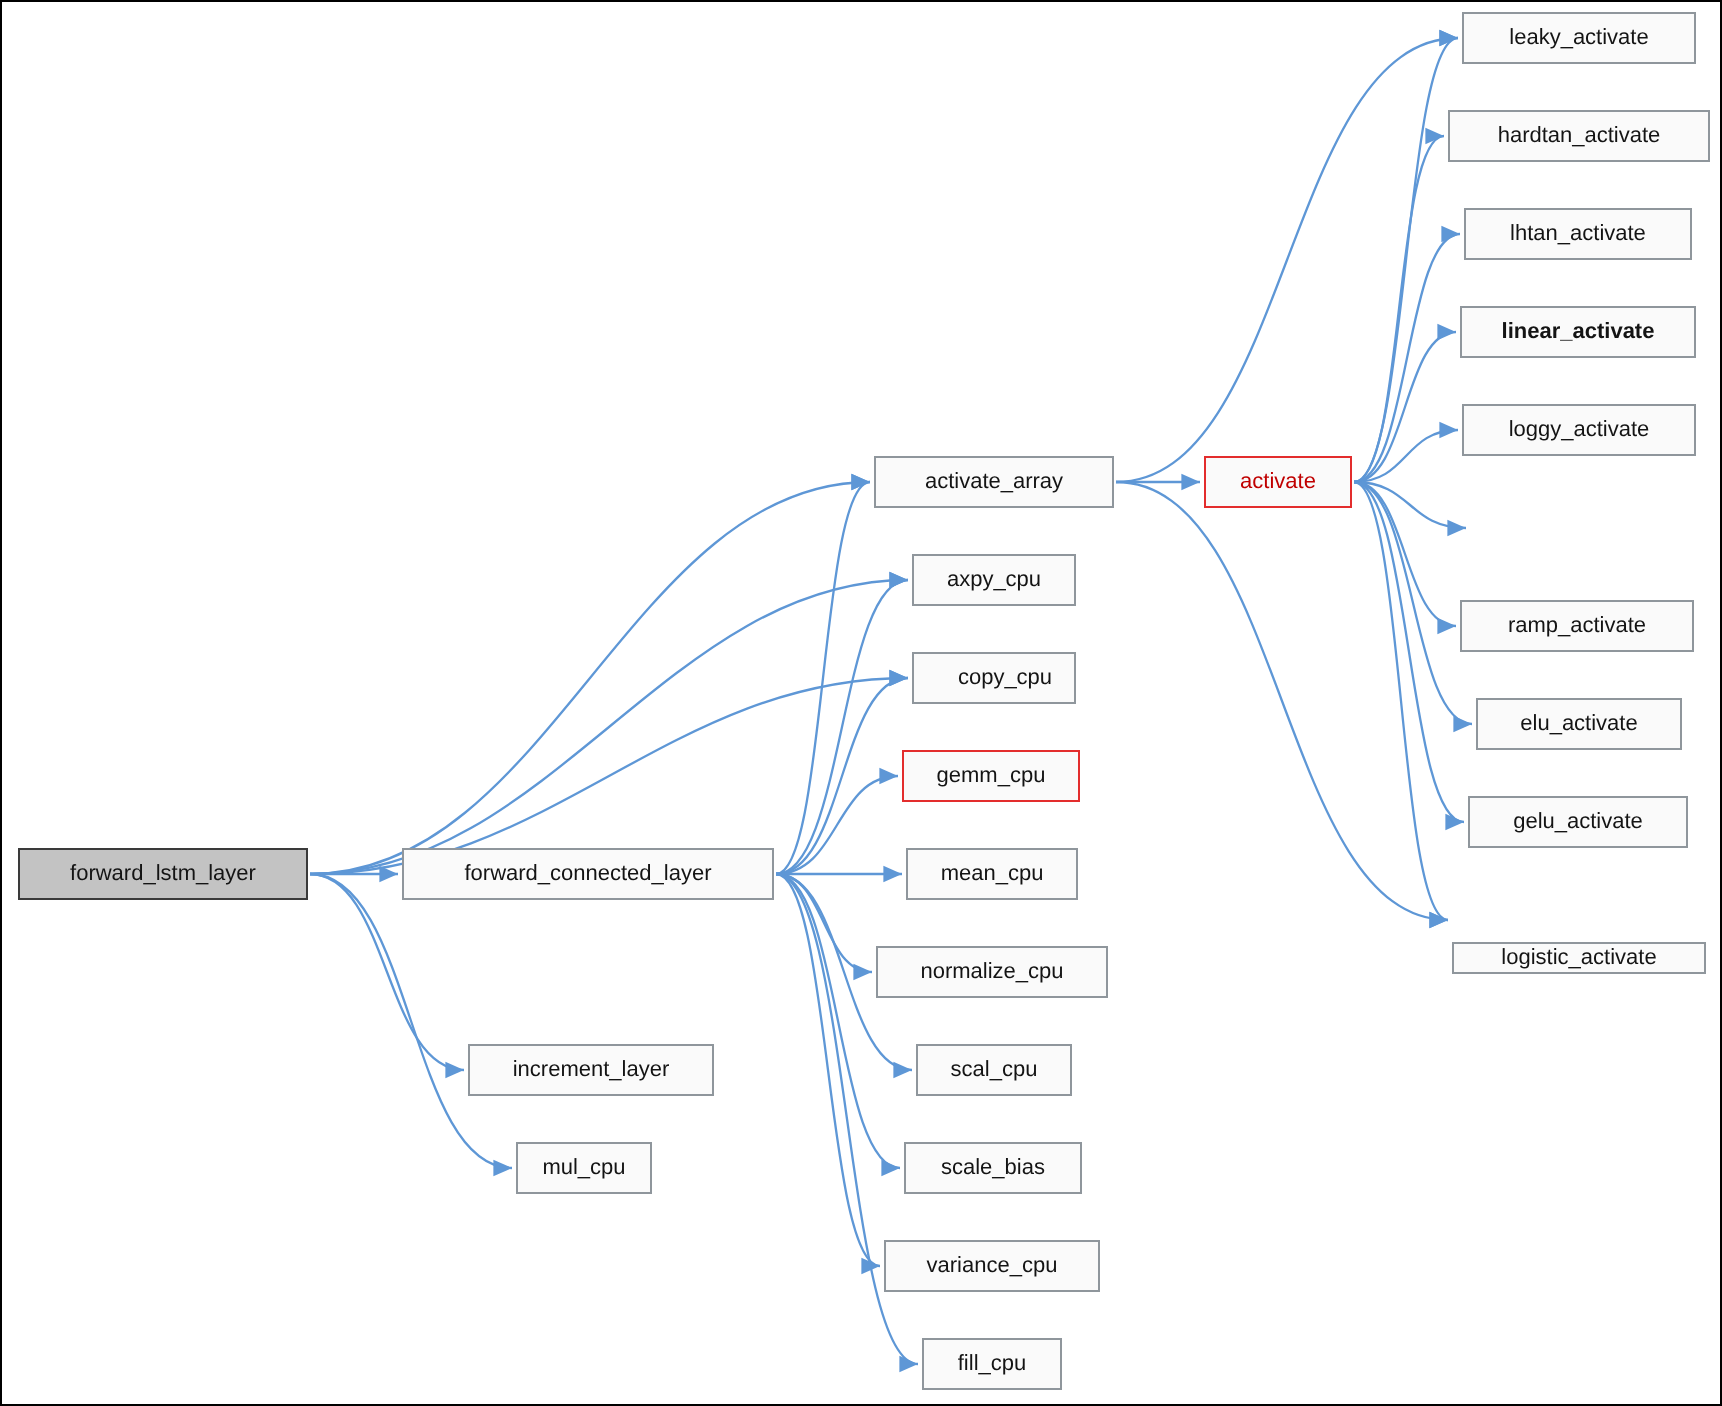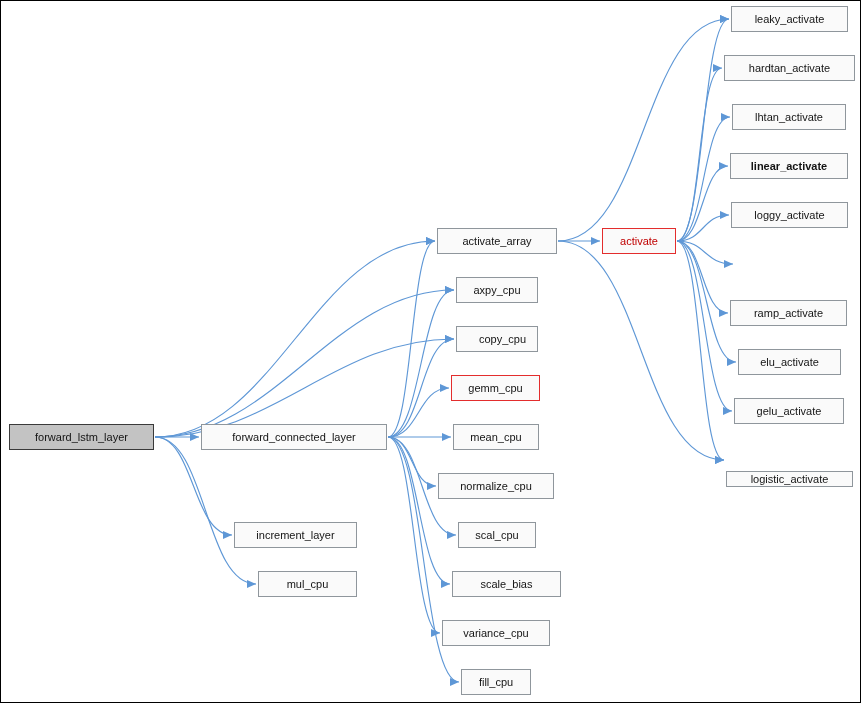--- a/index.html
+++ b/index.html
@@ -67,29 +67,29 @@
       <path d="M676,240 C705,240 703,263 732,263" class="edge" marker-end="url(#arrow)"></path>
       <path d="M676,240 C702.5,240 700.5,312 727,312" class="edge" marker-end="url(#arrow)"></path>
       <path d="M676,240 C706.5,240 704.5,361 735,361" class="edge" marker-end="url(#arrow)"></path>
       <path d="M676,240 C704.5,240 702.5,410 731,410" class="edge" marker-end="url(#arrow)"></path>
       <path d="M676,240 C701,240 698,459 723,459" class="edge" marker-end="url(#arrow)"></path>
     </svg>
 
 <div class="node current" style="left: 8px; top: 423px; width: 145px; height: 26px;">forward_lstm_layer</div>
     <div class="node normal" style="left: 200px; top: 423px; width: 186px; height: 26px;">forward_connected_layer</div>
     <div class="node normal" style="left: 233px; top: 521px; width: 123px; height: 26px;">increment_layer</div>
-    <div class="node normal" style="left: 257px; top: 570px; width: 99px; height: 26px;">mul_cpu</div>
+    <div class="node normal" style="left: 257px; top: 570px; width: 68px; height: 26px;">mul_cpu</div>
     <div class="node normal" style="left: 436px; top: 227px; width: 120px; height: 26px;">activate_array</div>
     <div class="node normal" style="left: 455px; top: 276px; width: 82px; height: 26px;">axpy_cpu</div>
     <div class="node normal" style="left: 455px; top: 325px; width: 82px; height: 26px; padding-left: 11px;">copy_cpu</div>
     <div class="node red" style="left: 450px; top: 374px; width: 89px; height: 26px;">gemm_cpu</div>
     <div class="node normal" style="left: 452px; top: 423px; width: 86px; height: 26px;">mean_cpu</div>
     <div class="node normal" style="left: 437px; top: 472px; width: 116px; height: 26px;">normalize_cpu</div>
     <div class="node normal" style="left: 457px; top: 521px; width: 78px; height: 26px;">scal_cpu</div>
-    <div class="node normal" style="left: 451px; top: 570px; width: 109px; height: 26px;">scale_bias</div>
+    <div class="node normal" style="left: 451px; top: 570px; width: 89px; height: 26px;">scale_bias</div>
     <div class="node normal" style="left: 441px; top: 619px; width: 108px; height: 26px;">variance_cpu</div>
     <div class="node normal" style="left: 460px; top: 668px; width: 70px; height: 26px;">fill_cpu</div>
     <div class="node red-text" style="left: 601px; top: 227px; width: 74px; height: 26px;">activate</div>
     <div class="node normal" style="left: 730px; top: 5px; width: 117px; height: 26px;">leaky_activate</div>
     <div class="node normal" style="left: 723px; top: 54px; width: 131px; height: 26px;">hardtan_activate</div>
     <div class="node normal" style="left: 731px; top: 103px; width: 114px; height: 26px;">lhtan_activate</div>
     <div class="node normal" style="left: 729px; top: 152px; width: 118px; height: 26px; font-weight: bold;">linear_activate</div>
     <div class="node normal" style="left: 730px; top: 201px; width: 117px; height: 26px;">loggy_activate</div>
     <div class="node normal" style="left: 729px; top: 299px; width: 117px; height: 26px;">ramp_activate</div>
     <div class="node normal" style="left: 737px; top: 348px; width: 103px; height: 26px;">elu_activate</div>

